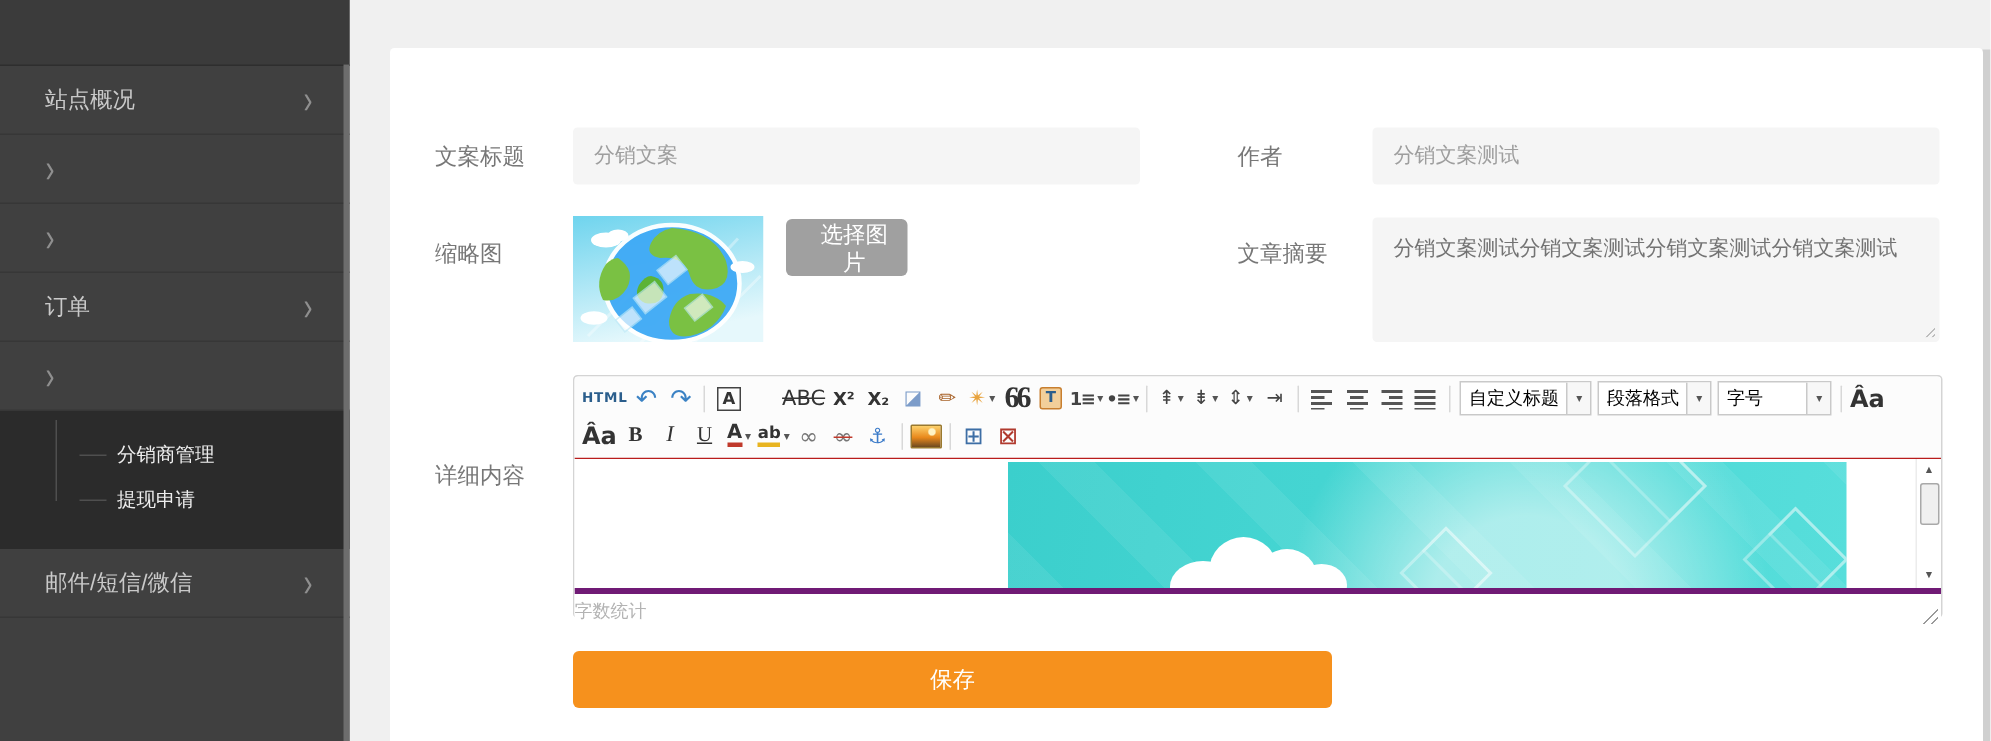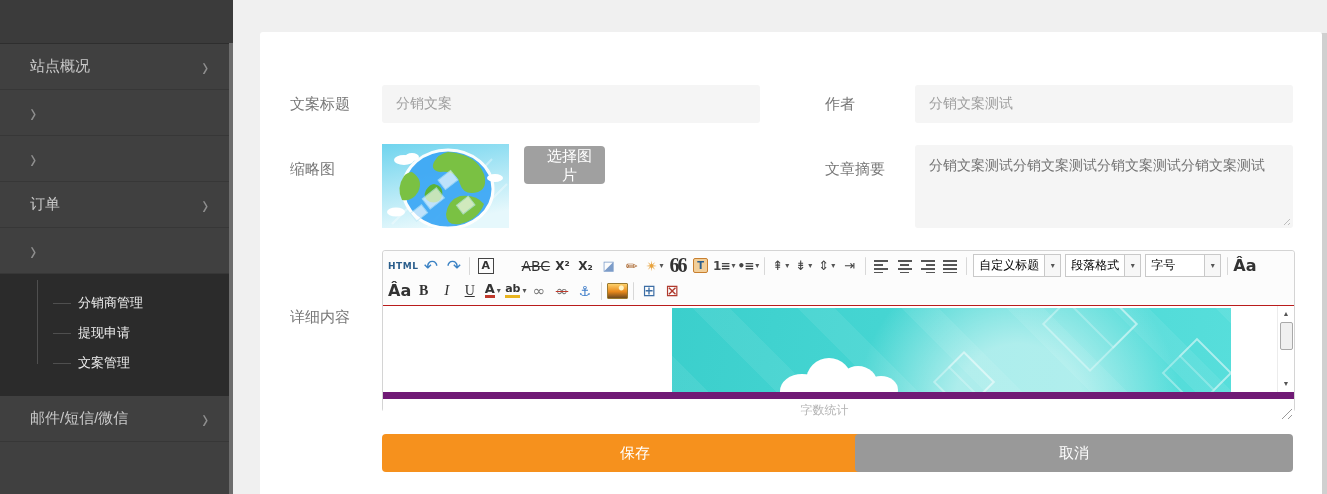--- a/index.html
+++ b/index.html
@@ -112,22 +112,22 @@
   .cloud i{position:absolute;background:#fff;border-radius:50%;}
   .cloud i:nth-child(1){left:0;top:16px;width:44px;height:34px;}
   .cloud i:nth-child(2){left:26px;top:0;width:46px;height:46px;}
   .cloud i:nth-child(3){left:58px;top:8px;width:40px;height:38px;}
   .cloud i:nth-child(4){left:84px;top:18px;width:34px;height:28px;}
   .ed-vscroll{position:absolute;right:0;top:0;width:16px;height:86px;background:#fff;border-left:1px solid #ececec;}
   .vs-up,.vs-down{position:absolute;left:0;width:16px;height:12px;text-align:center;font-size:7px;color:#555;line-height:12px;cursor:pointer;}
   .vs-up{top:2px;} .vs-down{bottom:2px;}
   .vs-thumb{position:absolute;left:2px;top:16px;width:11px;height:26px;background:#f0f0f0;
     border:1px solid #a9a9a9;border-radius:2px;cursor:pointer;}
-  .ed-status{height:22px;display:flex;align-items:center;justify-content:center;
-    padding-right:28px;border-top:7px solid #701a75;position:relative;border-radius:0 0 3px 3px;background:#fff;}
+  .ed-status{height:22px;display:flex;align-items:center;justify-content:flex-start;
+    padding-right:28px;border-top:4px solid #701a75;position:relative;border-radius:0 0 3px 3px;background:#fff;}
   .wordcount{font-size:12px;color:#b3b3b3;}
   .ed-grip{position:absolute;right:2px;bottom:2px;width:13px;height:13px;cursor:nwse-resize;
     background:repeating-linear-gradient(135deg,transparent 0 3px,#9a9a9a 3px 4px);
     clip-path:polygon(100% 0,100% 100%,0 100%);}
 </style>
 </head>
 <body>
 
 <aside class="sidebar">
   <div class="side-header"></div>
@@ -153,23 +153,20 @@
       </div>
     </nav>
 
   <div class="submenu">
 
   <div class="sub-item">
         <span>分销商管理</span>
       </div>
       <div class="sub-item">
         <span>提现申请</span>
-      </div>
-      <div class="sub-item">
-        <span>文案管理</span>
       </div>
     </div>
 
   <nav class="menu">
 
   <div class="menu-item">
         <span class="mi-label">邮件/短信/微信</span>
         <span class="mi-chev">›</span>
       </div>
     </nav>
@@ -477,14 +474,13 @@
       </div>
     </div>
 
     <div class="ed-status">
       <span class="wordcount">字数统计</span>
       <span class="ed-grip"></span>
     </div>
   </div>
 
   <button class="btn btn-save" style="left:122px;top:402px;width:506px;height:38px;">保存</button>
-  <button class="btn btn-cancel" style="left:595px;top:402px;width:438px;height:38px;">取消</button>
 </main>
 
 </body></html>

